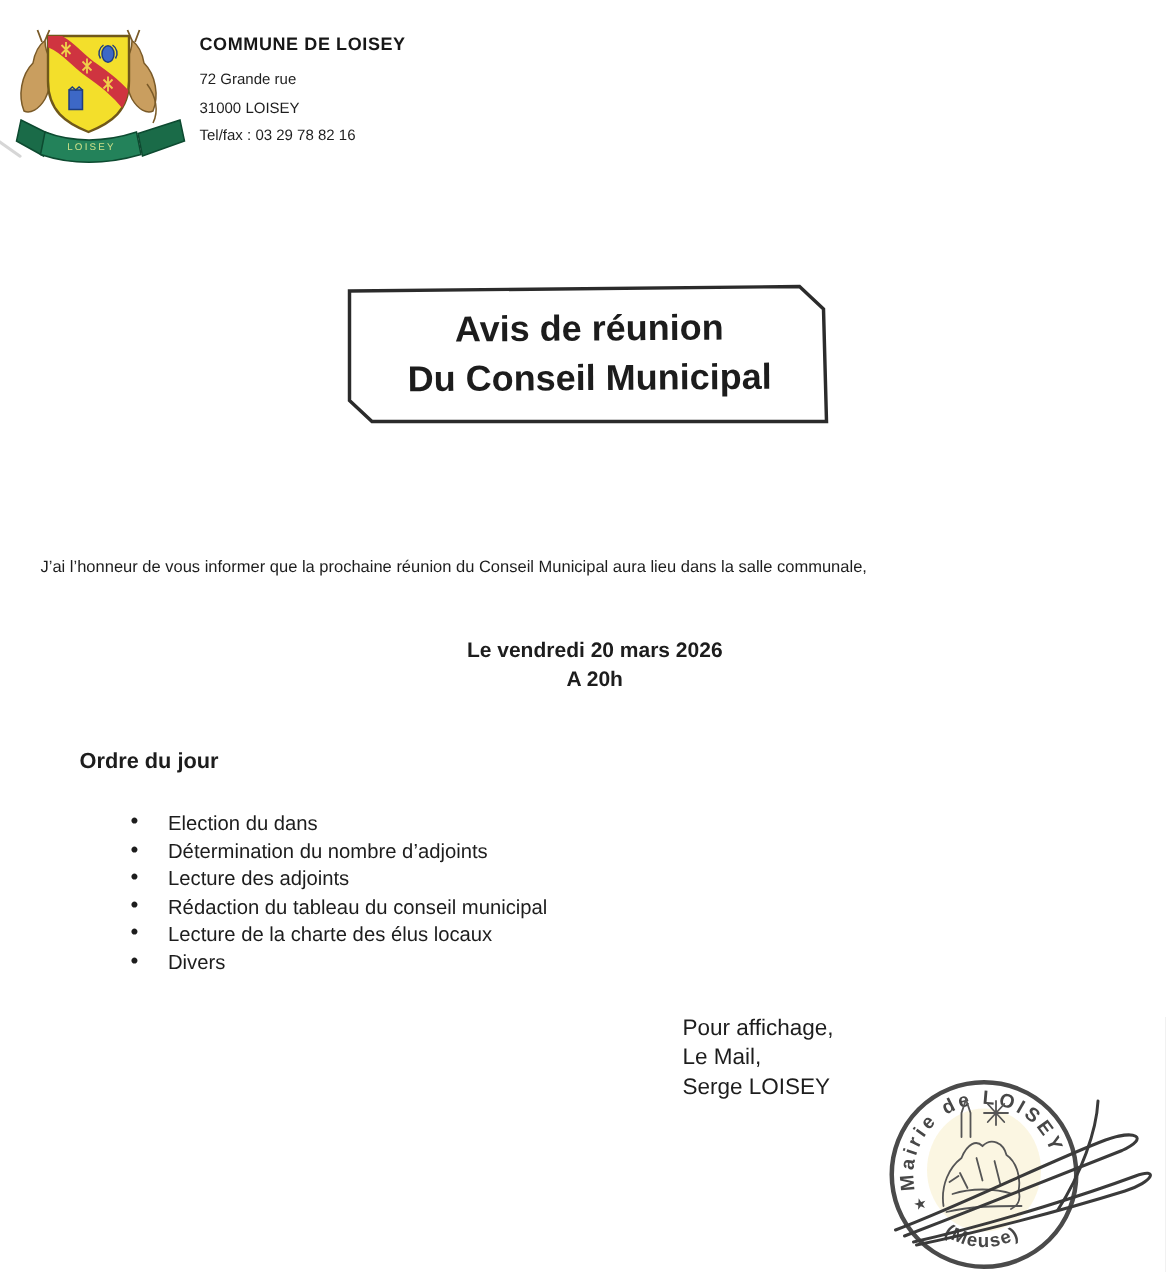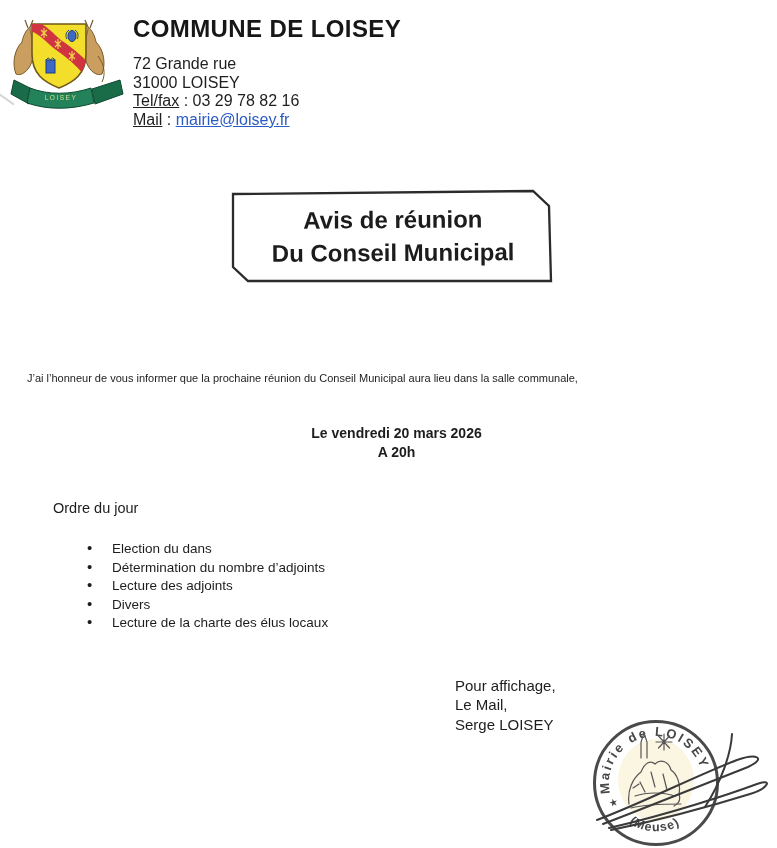--- a/index.html
+++ b/index.html
@@ -8,23 +8,23 @@
     width:777px;height:848px;
     margin:0 auto;
     background:#ffffff;
     font-family:"Liberation Sans", sans-serif;
     color:#1d1d1d;
     overflow:hidden;
   }
   
   .crest{position:absolute;left:6px;top:16px;width:122px;height:102px;}
   .header-text{position:absolute;left:133px;top:17px;}
-  .org-name{font-size:24px;font-weight:bold;letter-spacing:0.4px;color:#171717;line-height:24px;}
-  .addr{font-size:16px;line-height:18.5px;margin-top:14px;color:#1e1e1e;}
-  .u{text-decoration:underline;}
+  .org-name{font-size:12px;font-weight:bold;letter-spacing:0.4px;color:#171717;line-height:24px;}
+  .addr{font-size:10px;line-height:18.5px;margin-top:4px;color:#1e1e1e;}
+  .u{}
   a.mail-link{color:#2a5bc4;text-decoration:underline;}
   .scan-artifact{
     position:absolute;left:-4px;top:98px;width:20px;height:2px;
     background:#b5b5b5;transform:rotate(35deg);opacity:.55;border-radius:2px;
   }
   
   .title-box-svg{position:absolute;left:228px;top:186px;width:330px;height:102px;}
   .title-box-text{
     position:absolute;left:228px;top:188px;width:330px;height:96px;
     display:flex;flex-direction:column;align-items:center;justify-content:center;
@@ -35,21 +35,21 @@
   .intro{
     position:absolute;left:27px;top:358px;width:730px;
     font-size:11px;line-height:19.5px;
   }
   .date-block{
     position:absolute;left:0;top:424px;width:793px;
     text-align:center;font-size:14px;font-weight:bold;line-height:19px;
   }
   .agenda-heading{
     position:absolute;left:53px;top:500px;
-    font-size:14.5px;font-weight:normal;
+    font-size:14.5px;font-weight:bold;
   }
   ul.agenda{
     position:absolute;left:87px;top:540px;
     list-style:none;margin:0;padding:0;
     font-size:13.5px;line-height:18.6px;
   }
   ul.agenda li{position:relative;padding-left:25px;}
   ul.agenda li::before{
     content:"\2022";position:absolute;left:0;top:-1px;font-size:15px;color:#1d1d1d;
   }
@@ -114,21 +114,20 @@
     </g>
   </svg>
   <div class="scan-artifact"></div>
 
   <div class="header-text">
     <div class="org-name">COMMUNE DE LOISEY</div>
     <div class="addr">
       <div>72 Grande rue</div>
       <div>31000 LOISEY</div>
       <div><span class="u">Tel/fax</span><span> : </span><span>03 29 78 82 16</span></div>
-      <div><span class="u">Mail</span><span> : </span><a href="#" class="mail-link">mairie@loisey.fr</a></div>
     </div>
   </div>
 
   <svg class="title-box-svg" viewBox="0 0 330 102" aria-hidden="true">
     <polygon points="5,8 305,5 321,20 323,95 20,95 5,81" fill="#ffffff" stroke="#2b2b2b" stroke-width="2.3"></polygon>
   </svg>
   <div class="title-box-text">
     <div>Avis de réunion</div>
     <div>Du Conseil Municipal</div>
   </div>
@@ -139,22 +138,23 @@
     <div>Le vendredi 20 mars 2026</div>
     <div>A 20h</div>
   </div>
 
   <div class="agenda-heading">Ordre du jour</div>
 
   <ul class="agenda">
     <li>Election du dans</li>
     <li>Détermination du nombre d’adjoints</li>
     <li>Lecture des adjoints</li>
+    <li>Rédaction du tableau du conseil municipal</li>
+    <li>Lecture de la charte des élus locaux</li>
     <li>Divers</li>
-    <li>Lecture de la charte des élus locaux</li>
   </ul>
 
   <div class="signature">
     <div>Pour affichage,</div>
     <div>Le Mail,</div>
     <div>Serge LOISEY</div>
   </div>
 
   <svg class="stamp" viewBox="0 0 192 136" aria-hidden="true">
     <defs>

